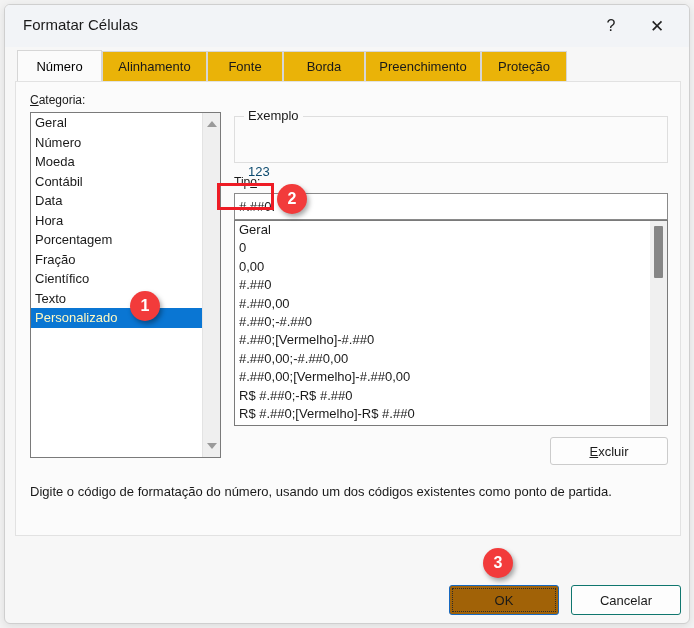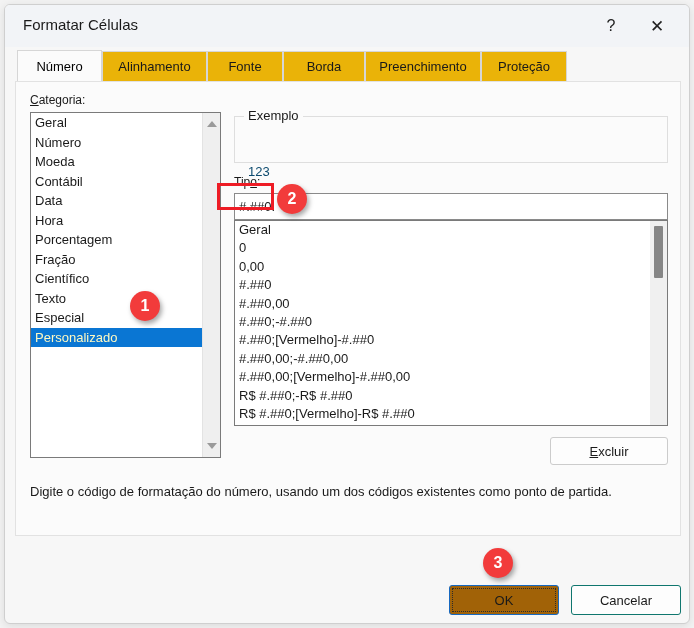--- a/index.html
+++ b/index.html
@@ -408,21 +408,20 @@
           <div class="cat-item"><span>Geral</span></div>
           <div class="cat-item"><span>Número</span></div>
           <div class="cat-item"><span>Moeda</span></div>
           <div class="cat-item"><span>Contábil</span></div>
           <div class="cat-item"><span>Data</span></div>
           <div class="cat-item"><span>Hora</span></div>
           <div class="cat-item"><span>Porcentagem</span></div>
           <div class="cat-item"><span>Fração</span></div>
           <div class="cat-item"><span>Científico</span></div>
           <div class="cat-item"><span>Texto</span></div>
-          <div class="cat-item"><span>Especial</span></div>
           <div class="cat-item selected"><span>Personalizado</span></div>
         </div>
       <div id="categoria-scrollbar">
         <div class="sb-arrow up">
             <div class="tri up"></div>
           </div>
         <div class="sb-arrow down">
             <div class="tri down"></div>
           </div>
       </div>

